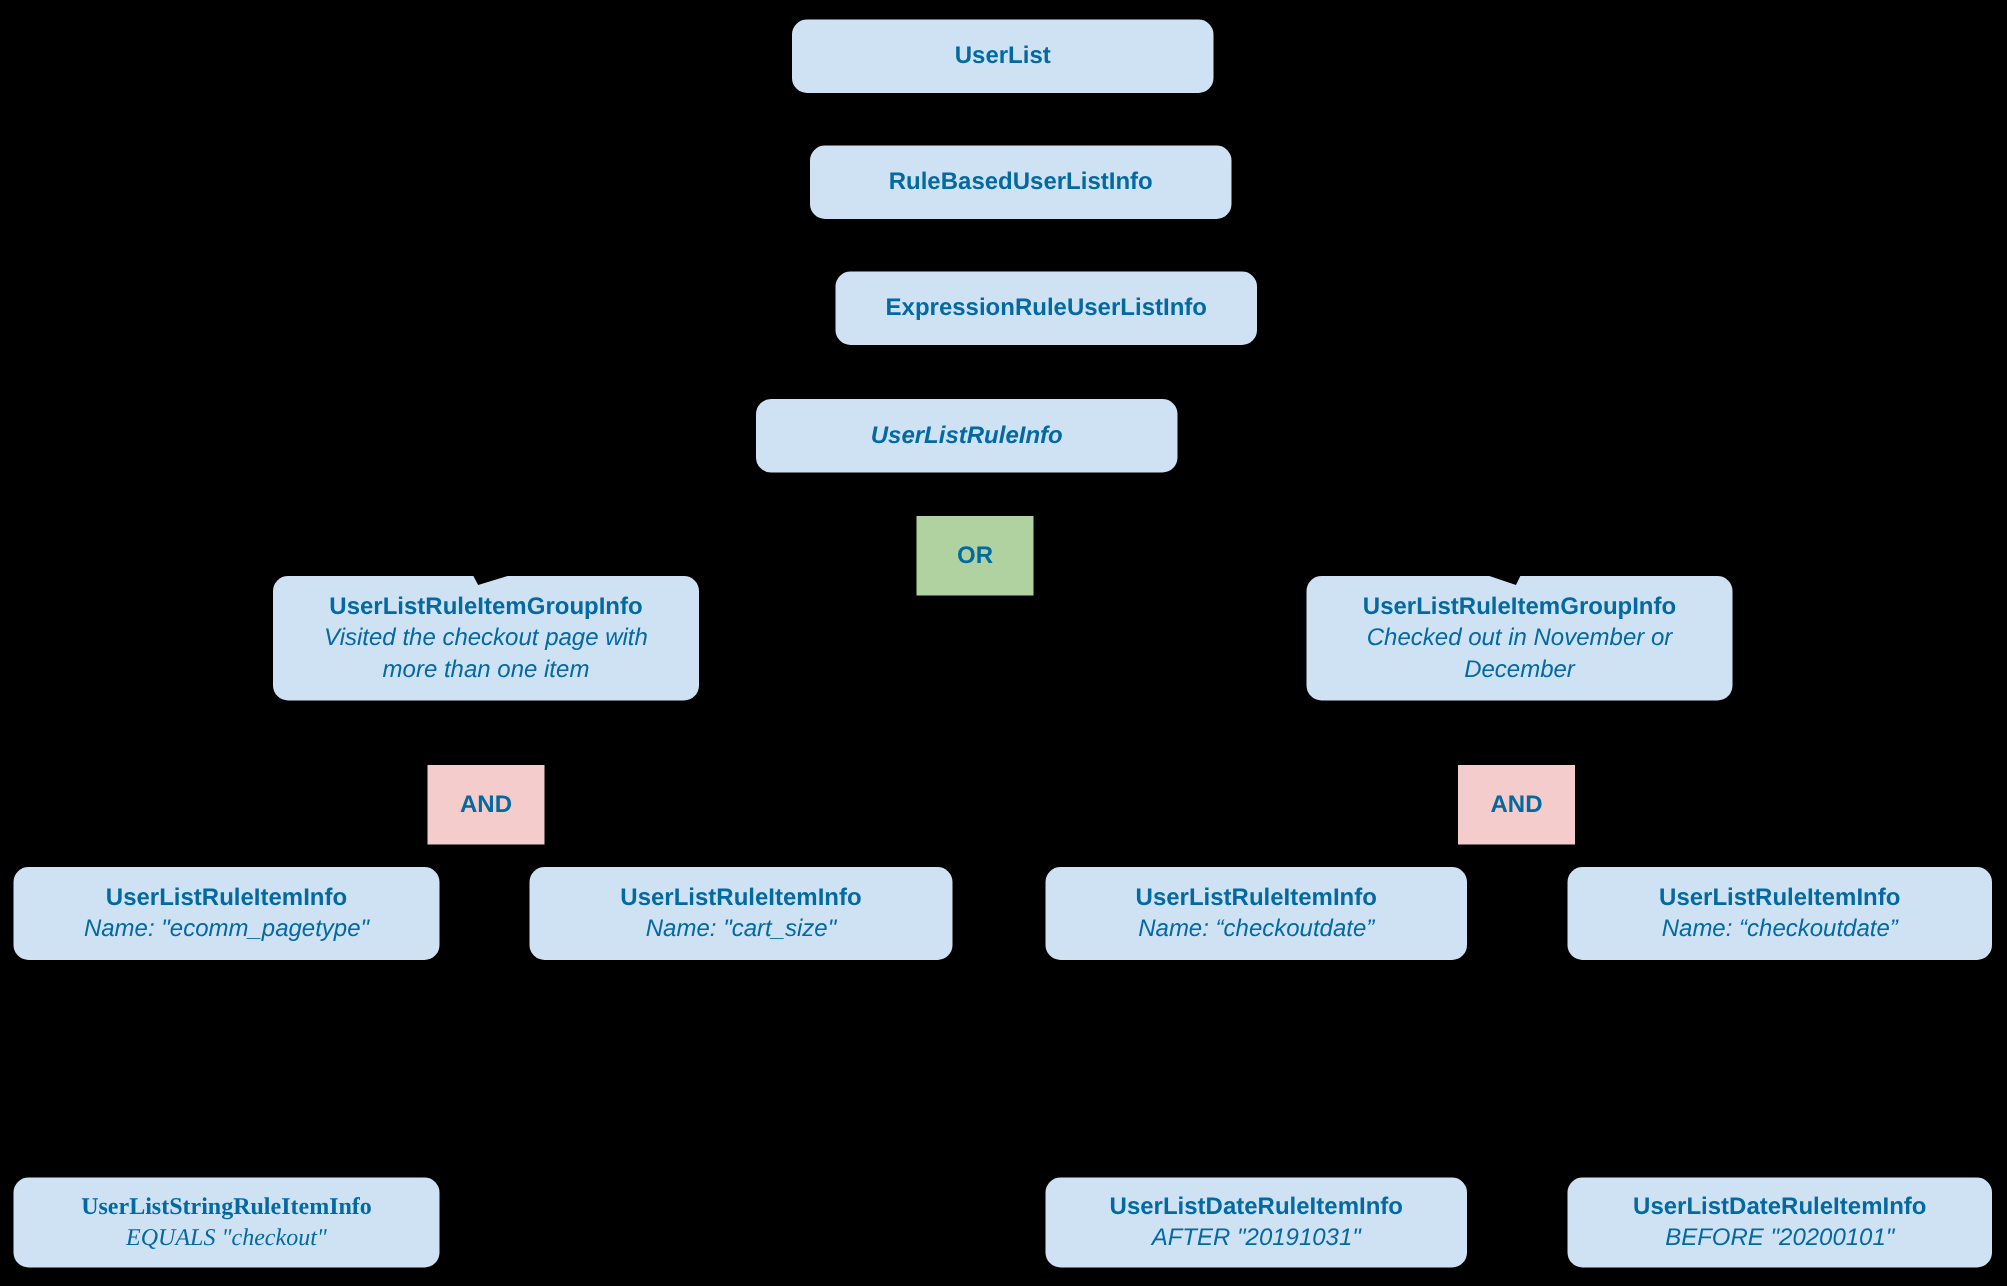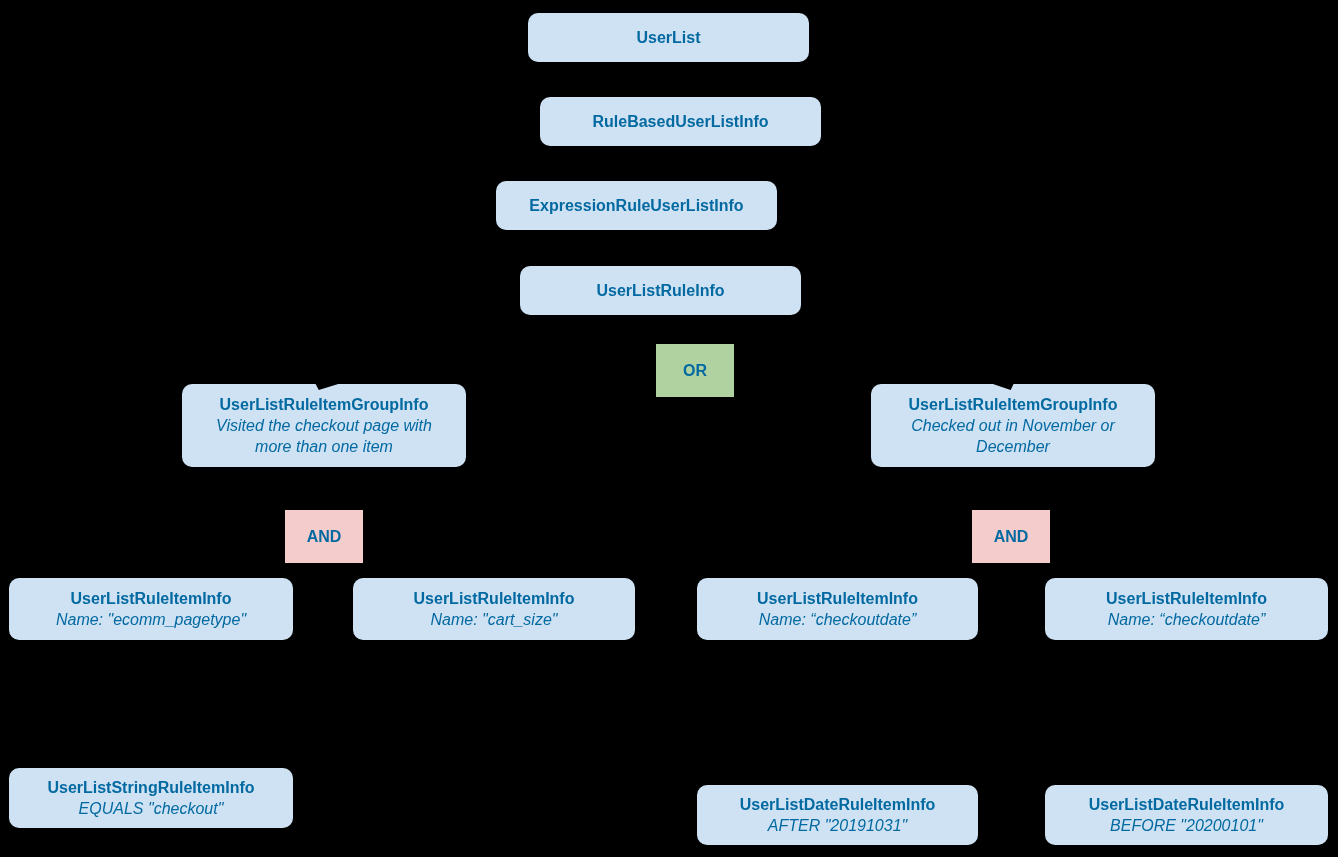--- a/index.html
+++ b/index.html
@@ -64,29 +64,29 @@
 <div class="canvas">
 
   <div class="node" style="left: 528px; top: 13px; width: 281px; height: 49px; background: rgb(207, 226, 243);">
     <div class="node-title">UserList</div>
   </div>
 
   <div class="node" style="left: 528px; top: 97px; width: 281px; height: 49px; background: rgb(207, 226, 243); margin-left: 12px;">
     <div class="node-title">RuleBasedUserListInfo</div>
   </div>
 
-  <div class="node" style="left: 496px; top: 181px; width: 281px; height: 49px; background: rgb(207, 226, 243);">
+  <div class="node" style="left: 557px; top: 181px; width: 281px; height: 49px; background: rgb(207, 226, 243);">
     <div class="node-title">ExpressionRuleUserListInfo</div>
   </div>
 
-  <div class="node" style="left: 520px; top: 266px; width: 281px; height: 49px; background: rgb(207, 226, 243);">
+  <div class="node" style="left: 504px; top: 266px; width: 281px; height: 49px; background: rgb(207, 226, 243); font-style: italic;">
     <div class="node-title">UserListRuleInfo</div>
   </div>
 
-  <div class="node op" style="left: 656px; top: 344px; width: 78px; height: 53px; background: rgb(175, 210, 160); justify-content: center;">
+  <div class="node op" style="left: 611px; top: 344px; width: 78px; height: 53px; background: rgb(175, 210, 160); justify-content: center;">
     <div class="node-title">OR</div>
   </div>
 
   <div class="node" style="left: 182px; top: 384px; width: 284px; height: 83px; background: rgb(207, 226, 243);">
     <div class="node-title">UserListRuleItemGroupInfo</div>
     <div class="node-desc group-desc">Visited the checkout page with more than one item</div>
   </div>
 
   <div class="node" style="left: 871px; top: 384px; width: 284px; height: 83px; background: rgb(207, 226, 243);">
     <div class="node-title">UserListRuleItemGroupInfo</div>
@@ -117,21 +117,21 @@
   <div class="node" style="left: 697px; top: 578px; width: 281px; height: 62px; background: rgb(207, 226, 243);">
     <div class="node-title">UserListRuleItemInfo</div>
     <div class="node-desc">Name: “checkoutdate”</div>
   </div>
 
   <div class="node" style="left: 1045px; top: 578px; width: 283px; height: 62px; background: rgb(207, 226, 243);">
     <div class="node-title">UserListRuleItemInfo</div>
     <div class="node-desc">Name: “checkoutdate”</div>
   </div>
 
-  <div class="node" style="left: 9px; top: 768px; width: 284px; height: 60px; background: rgb(207, 226, 243);">
+  <div class="node" style="left: 9px; top: 785px; width: 284px; height: 60px; background: rgb(207, 226, 243); font-family: Liberation Serif, serif;">
     <div class="node-title">UserListStringRuleItemInfo</div>
     <div class="node-desc">EQUALS "checkout"</div>
   </div>
 
 
   <div class="node" style="left: 697px; top: 785px; width: 281px; height: 60px; background: rgb(207, 226, 243);">
     <div class="node-title">UserListDateRuleItemInfo</div>
     <div class="node-desc">AFTER "20191031"</div>
   </div>
 

